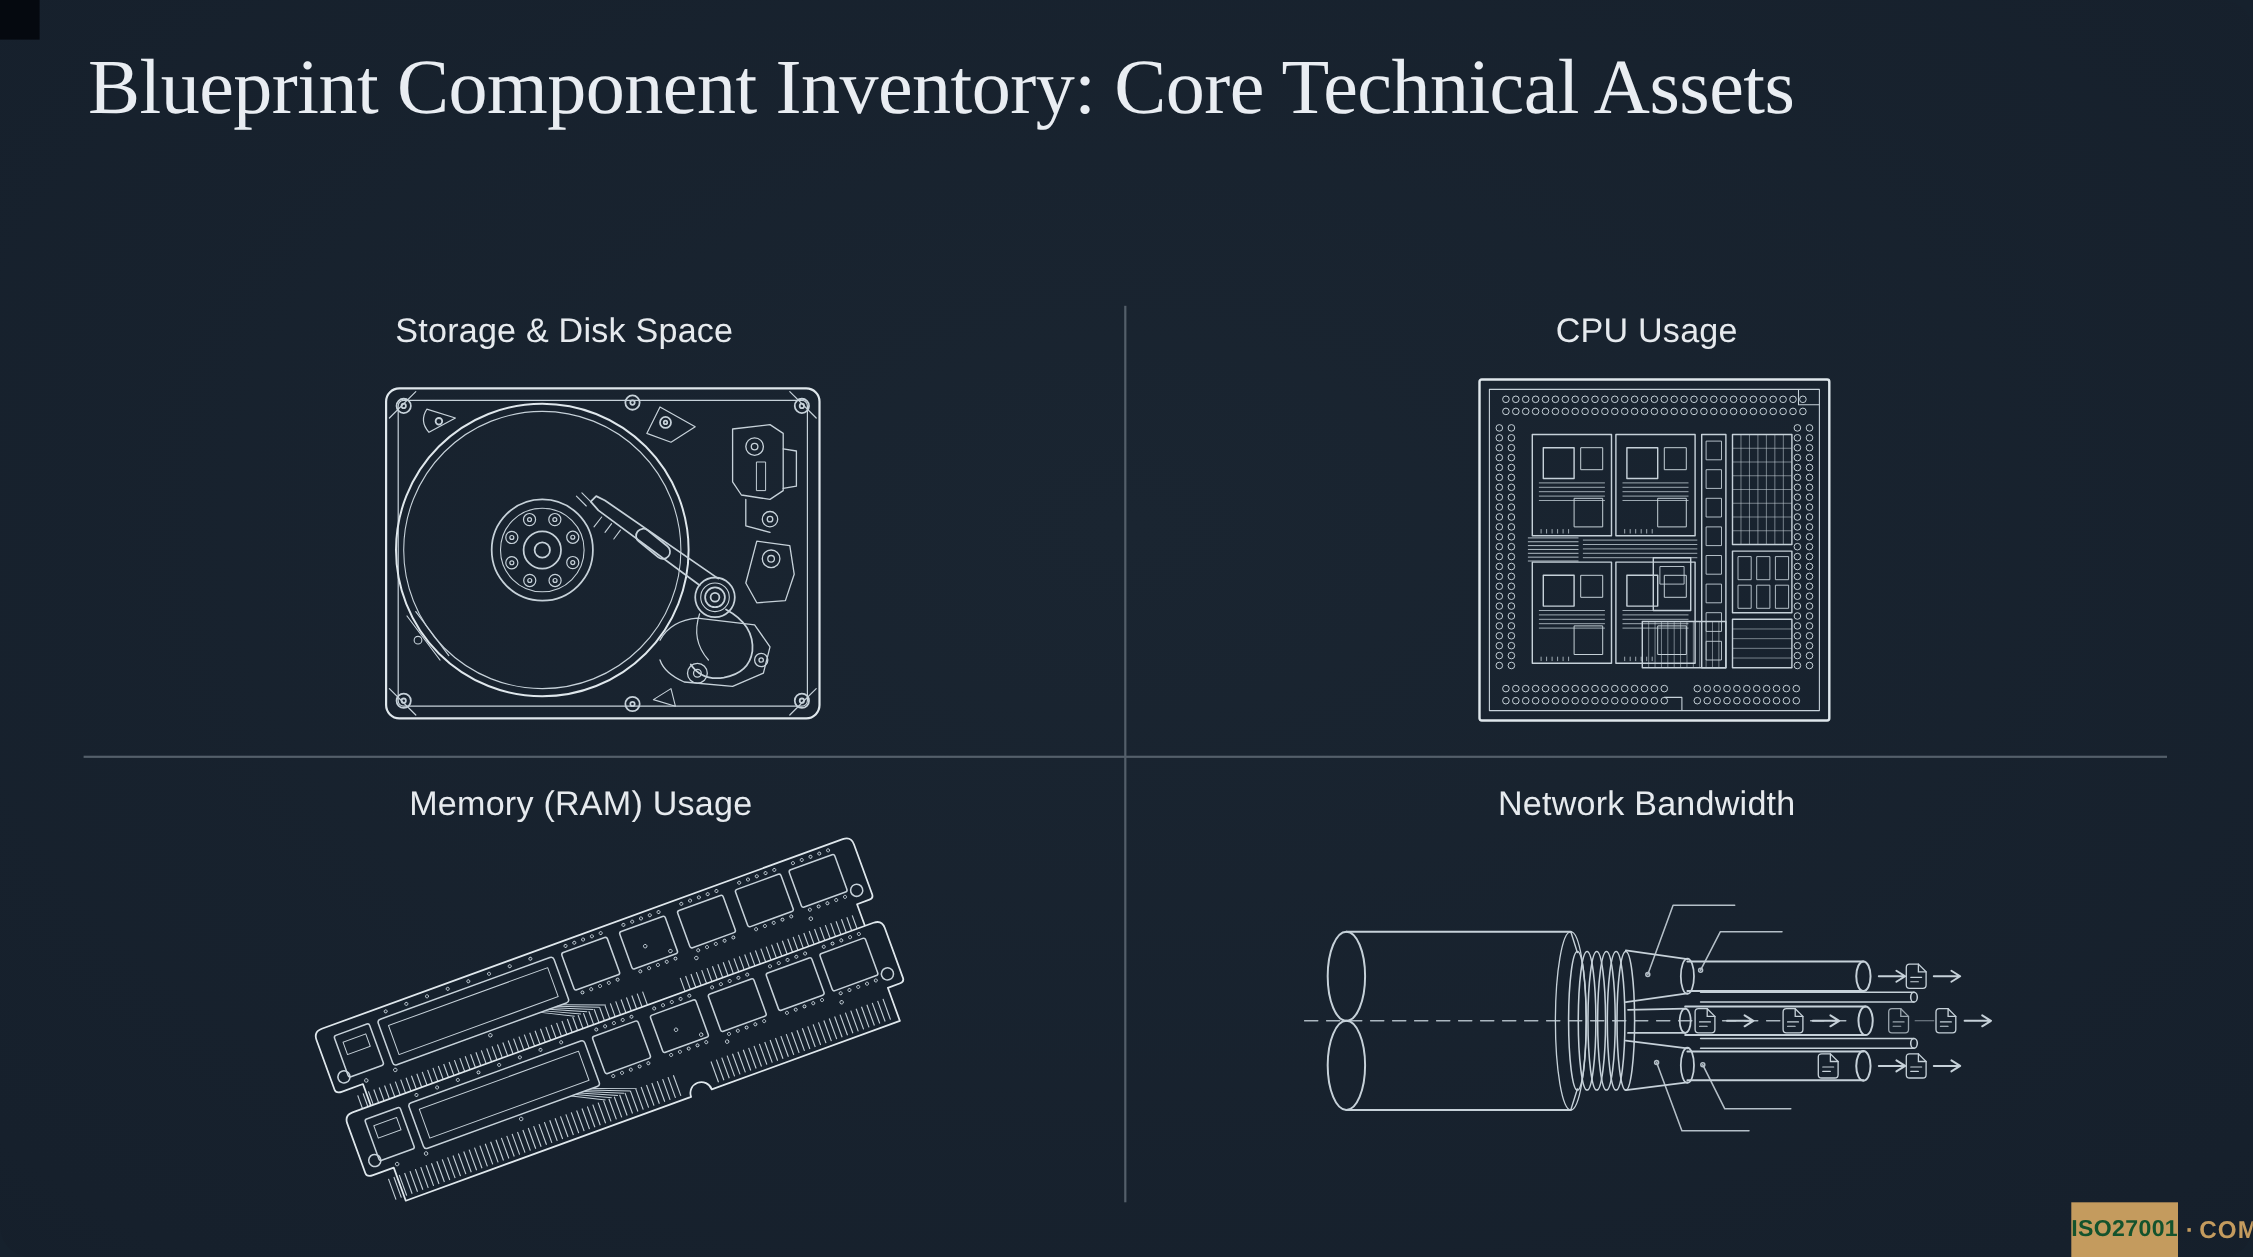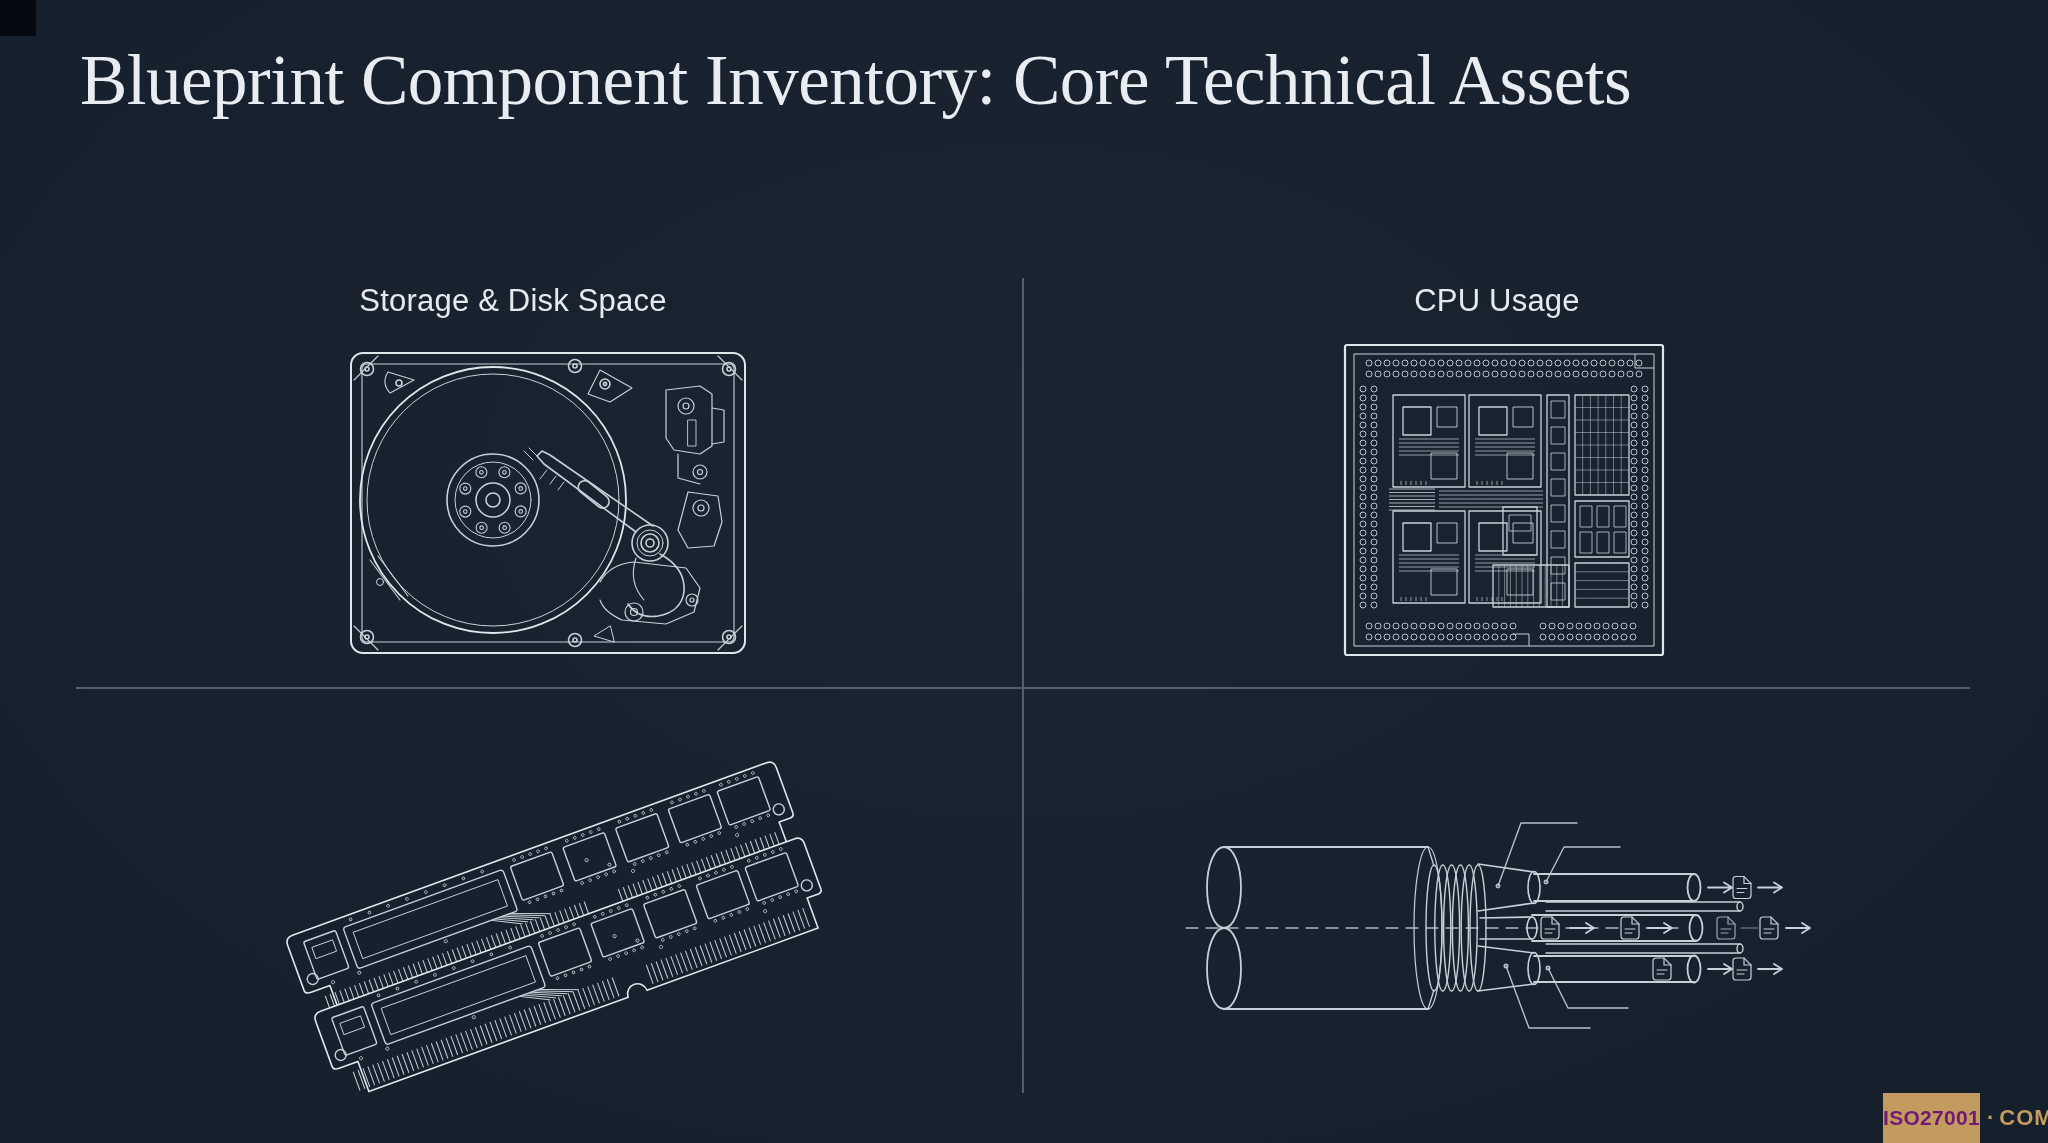--- a/index.html
+++ b/index.html
@@ -30,40 +30,42 @@
   .lbl-storage{left:263px;top:283px;}
   .lbl-cpu{left:1247px;top:283px;}
   .lbl-memory{left:278px;top:713px;}
   .lbl-network{left:1247px;top:713px;}
   .divider-v{position:absolute;left:1022px;top:278px;width:2px;height:815px;background:#545f6a;}
   .divider-h{position:absolute;left:76px;top:687px;width:1894px;height:2px;background:#545f6a;}
   .illus{position:absolute;}
   .watermark{position:absolute;left:1883px;top:1093px;height:50px;display:flex;align-items:center;}
   .wm-box{
     width:97px;height:50px;background:#c49b5e;display:flex;align-items:center;justify-content:flex-end;
-    font-weight:700;font-size:21px;color:#701a75;letter-spacing:0.3px;
+    font-weight:700;font-size:21px;color:#14532d;letter-spacing:0.3px;
   }
   .wm-dot{color:#c49b5e;font-weight:700;font-size:22px;margin:0 5px 0 7px;}
   .wm-com{color:#c49b5e;font-weight:700;font-size:22px;letter-spacing:1px;}
 </style>
 </head>
 <body>
 
 <div id="canvas">
 
   <div class="corner-square"></div>
 
   <div class="page-title">Blueprint Component Inventory: Core Technical Assets</div>
 
 
   <div class="divider-v"></div>
   <div class="divider-h"></div>
 
   <div class="quad-label lbl-cpu">CPU Usage</div>
   <div class="quad-label lbl-storage">Storage &amp; Disk Space</div>
+  <div class="quad-label lbl-memory">Memory (RAM) Usage</div>
+  <div class="quad-label lbl-network">Network Bandwidth</div>
 
   <svg class="illus" style="left:348px;top:350px" width="400" height="306" viewBox="0 0 400 306" xmlns="http://www.w3.org/2000/svg">
     <g stroke="#c6d1d9" fill="none" stroke-width="1.6" stroke-linejoin="round" stroke-linecap="round">
       <rect x="3" y="3" width="394" height="300" rx="12" stroke="#dfe7ec" stroke-width="2"></rect>
       <rect x="14" y="14" width="372" height="278" rx="5" stroke-width="1.1"></rect>
       <path d="M6 30 L30 6 M370 6 L394 30 M6 276 L30 300 M370 300 L394 276" stroke-width="1.1"></path>
       <g>
         <circle cx="19" cy="19" r="6.5"></circle>
           <circle cx="19" cy="19" r="2"></circle>
         <circle cx="381" cy="19" r="6.5"></circle>

